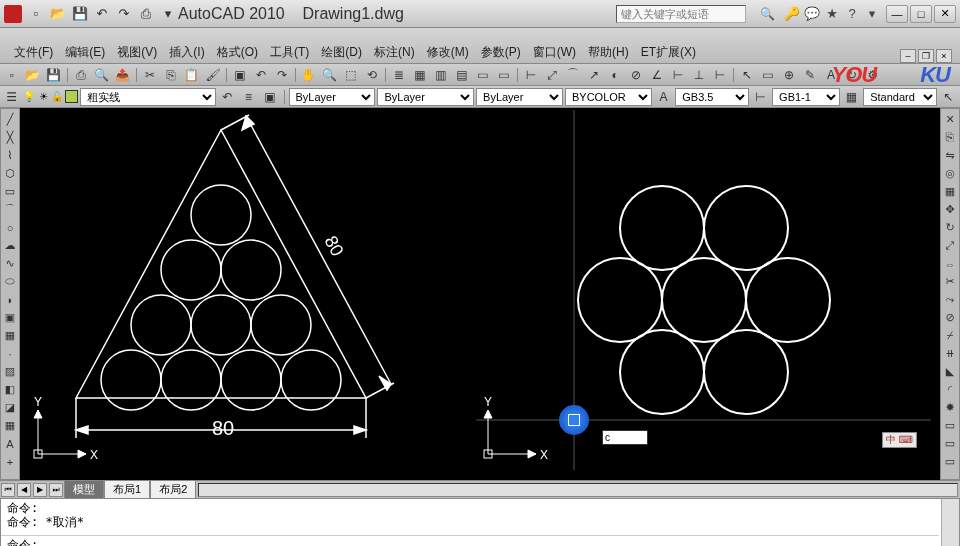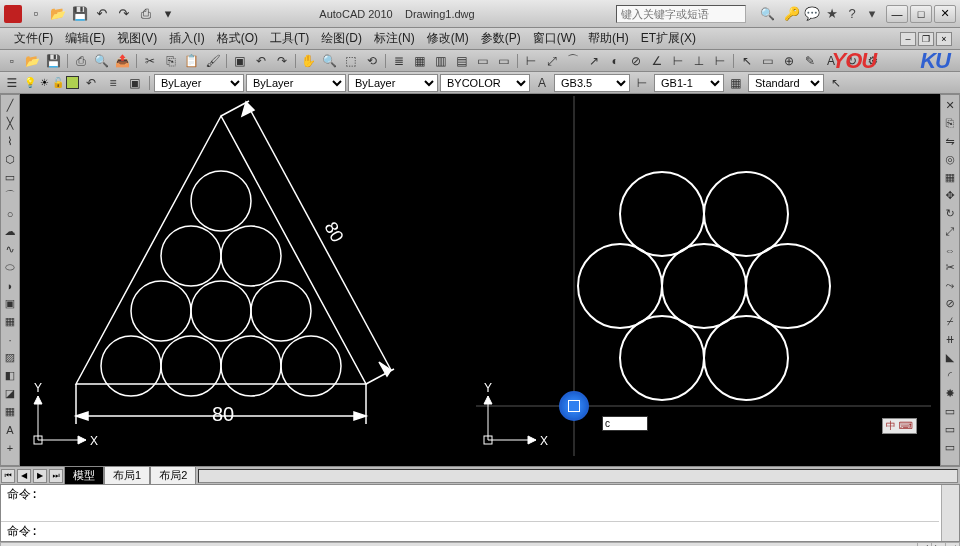--- a/index.html
+++ b/index.html
@@ -3,30 +3,30 @@
 <meta charset="utf-8">
 <style>
 * { margin: 0; padding: 0; box-sizing: border-box; }
 body { font-family: "Microsoft YaHei", Arial, sans-serif; font-size: 11px; background: #b8b8b8; overflow: hidden; width: 960px; height: 546px; }
 
 
 .titlebar { height: 28px; background: linear-gradient(to bottom, #e8e8e8, #c5c5c5); display: flex; align-items: center; padding: 0 4px; border-bottom: 1px solid #888; }
 .titlebar .app-icon { width: 18px; height: 18px; background: #c02020; border-radius: 2px; margin-right: 4px; }
 .titlebar .qat { display: flex; gap: 2px; }
 .titlebar .qat-btn { width: 20px; height: 20px; background: transparent; border: 1px solid transparent; display: flex; align-items: center; justify-content: center; font-size: 13px; color: #333; cursor: pointer; }
-.titlebar .title-text { flex: 1; text-align: center; font-size: 11px; color: #333; }
+.titlebar .title-text { flex: 1; font-size: 16px; color: #333; }
 .titlebar .search-area { display: flex; align-items: center; gap: 12px; }
 .titlebar .search-input { width: 130px; height: 18px; background: #f8f8f8; border: 1px inset #aaa; font-size: 11px; padding: 0 4px; color: #999; }
 .titlebar .right-icons { display: flex; gap: 4px; margin: 0 6px; }
 .titlebar .right-icons span { width: 16px; height: 16px; display: flex; align-items: center; justify-content: center; color: #444; font-size: 13px; cursor: pointer; }
 .titlebar .win-controls { display: flex; gap: 2px; }
 .titlebar .win-btn { width: 22px; height: 18px; background: linear-gradient(#eee,#ccc); border: 1px solid #999; border-radius: 2px; display: flex; align-items: center; justify-content: center; font-size: 11px; cursor: pointer; }
 
 
-.menubar { height: 22px; background: linear-gradient(#d5d5d5,#bcbcbc); display: flex; align-items: center; padding: 0 8px; border-bottom: 1px solid #888; }
+.menubar { height: 36px; background: linear-gradient(#d5d5d5,#bcbcbc); display: flex; align-items: flex-end; padding: 0 8px; border-bottom: 1px solid #888; }
 .menubar .menu-item { padding: 2px 6px; color: #222; font-size: 12px; cursor: pointer; }
 .menubar .doc-controls { margin-left: auto; display: flex; gap: 2px; }
 .menubar .doc-btn { width: 16px; height: 14px; background: #ddd; border: 1px solid #888; font-size: 9px; display: flex; align-items: center; justify-content: center; }
 
 
 .toolbar-row { height: 22px; background: linear-gradient(#d0d0d0,#b4b4b4); display: flex; align-items: center; border-bottom: 1px solid #888; padding: 0 2px; gap: 1px; overflow: hidden; position: relative; }
 .tb-btn { width: 20px; height: 18px; display: flex; align-items: center; justify-content: center; border: 1px solid transparent; background: transparent; font-size: 12px; color: #333; cursor: pointer; }
 .tb-sep { width: 1px; height: 14px; background: #888; margin: 0 2px; }
 .watermark { position: absolute; right: 10px; top: -2px; font-size: 22px; font-weight: bold; font-style: italic; letter-spacing: -1px; pointer-events: none; }
 .watermark .wm1 { color: #e03030; }
@@ -47,21 +47,21 @@
 .left-tools .tb-btn, .right-tools .tb-btn { width: 18px; height: 17px; font-size: 11px; }
 .drawing-area { flex: 1; background: #000; position: relative; overflow: hidden; }
 .viewport { position: absolute; }
 .vp1 { left: 6px; top: 2px; width: 420px; height: 360px; }
 .vp2 { left: 456px; top: 2px; width: 455px; height: 360px; }
 
 
 .layout-tabs { height: 18px; background: #bcbcbc; display: flex; align-items: center; border-top: 1px solid #888; font-size: 11px; }
 .layout-tabs .nav-btn { width: 14px; height: 14px; background: #ddd; border: 1px solid #888; margin: 0 1px; display: flex; align-items: center; justify-content: center; font-size: 8px; cursor: pointer; }
 .layout-tabs .tab { padding: 1px 8px; background: #f0f0f0; border: 1px solid #888; cursor: pointer; }
-.layout-tabs .tab.active { background: #000000; color: #fff; }
+.layout-tabs .tab.active { background: #737373; color: #fff; }
 .layout-tabs .scrollbar { flex: 1; height: 14px; background: #e0e0e0; border: 1px inset #888; margin: 0 2px; }
 
 
 .cmd-area { height: 58px; background: #fff; border: 1px solid #888; position: relative; }
 .cmd-history { padding: 2px 6px; font-size: 12px; color: #000; font-family: SimSun, monospace; line-height: 14px; }
 .cmd-input-row { position: absolute; bottom: 0; left: 0; right: 20px; padding: 1px 6px; border-top: 1px solid #ccc; font-family: SimSun, monospace; font-size: 12px; }
 .cmd-scroll { position: absolute; right: 0; top: 0; width: 18px; height: 100%; background: #e0e0e0; border-left: 1px solid #aaa; }
 
 
 .dyn-input { position: absolute; background: #fff; border: 1px solid #333; width: 46px; height: 15px; font-size: 10px; padding: 0 2px; color: #000; }
@@ -187,20 +187,23 @@
 </div>
 
 <div class="properties-bar">
   <div class="tb-btn">☰</div>
   <div class="layer-swatch">
     <span>💡</span>
     <span>☀</span>
     <span>🔓</span>
     <span class="color-sw"></span>
   </div>
+  <select class="prop-select layer-combo">
+    <option>粗实线</option>
+  </select>
   <div class="tb-btn">↶</div>
   <div class="tb-btn">≡</div>
   <div class="tb-btn">▣</div>
   <div class="tb-sep"></div>
   <select class="prop-select" style="width:90px">
     <option>ByLayer</option>
   </select>
   <select class="prop-select" style="width:100px">
     <option><span class="line-preview"></span> <span>ByLayer</span></option>
   </select>
@@ -357,20 +360,21 @@
   <div class="nav-btn">⏭</div>
   <div class="tab active">模型</div>
   <div class="tab">布局1</div>
   <div class="tab">布局2</div>
   <div class="scrollbar"></div>
 </div>
 
 <div class="cmd-area">
   <div class="cmd-history">
     <div>命令:</div>
+    <div>命令: *取消*</div>
   </div>
   <div class="cmd-input-row">
     <span>命令:</span>
   </div>
   <div class="cmd-scroll"></div>
 </div>
 <div style="height:14px; background:#e0e0e0; border:1px solid #aaa; display:flex;">
   <div style="flex:1"></div>
   <div style="width:14px;border-left:1px solid #aaa;text-align:center;font-size:9px">◀</div>
   <div style="width:14px;border-left:1px solid #aaa;text-align:center;font-size:9px">▶</div>

